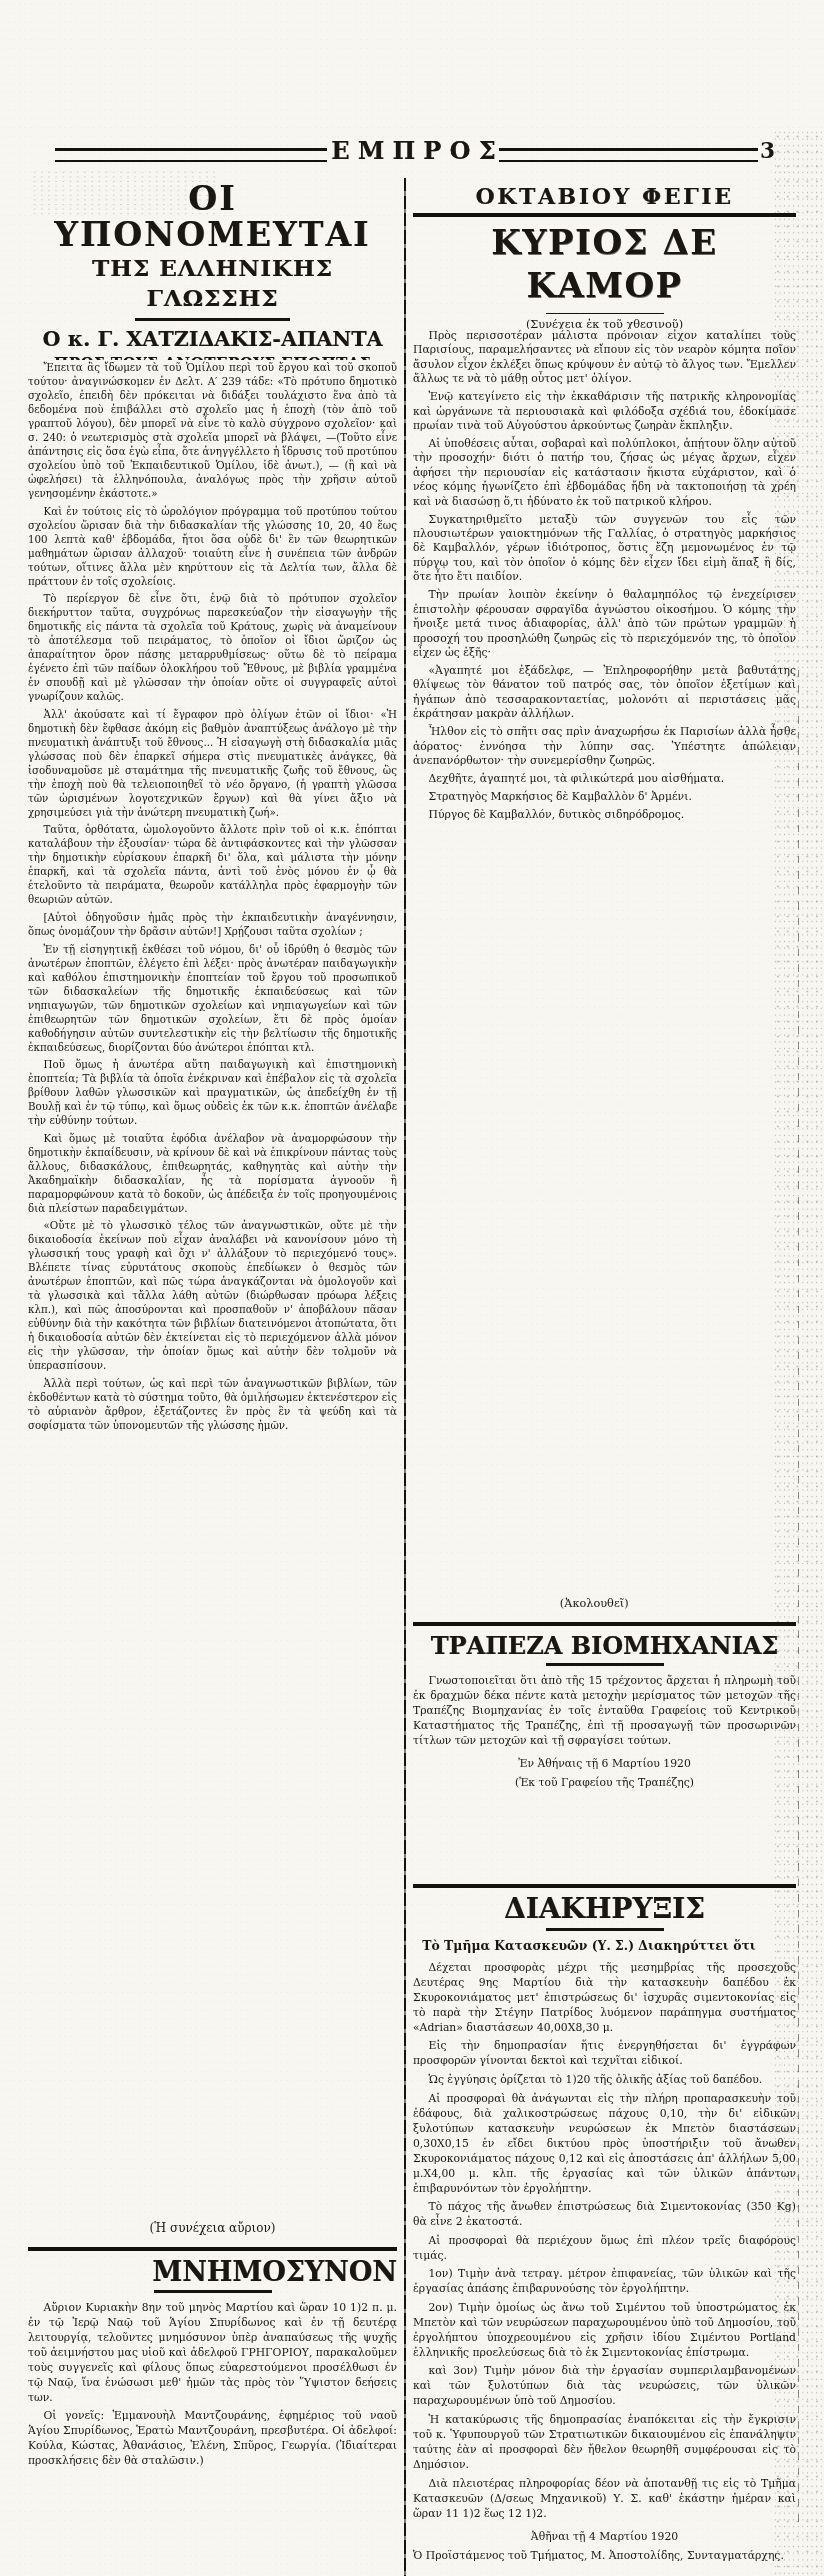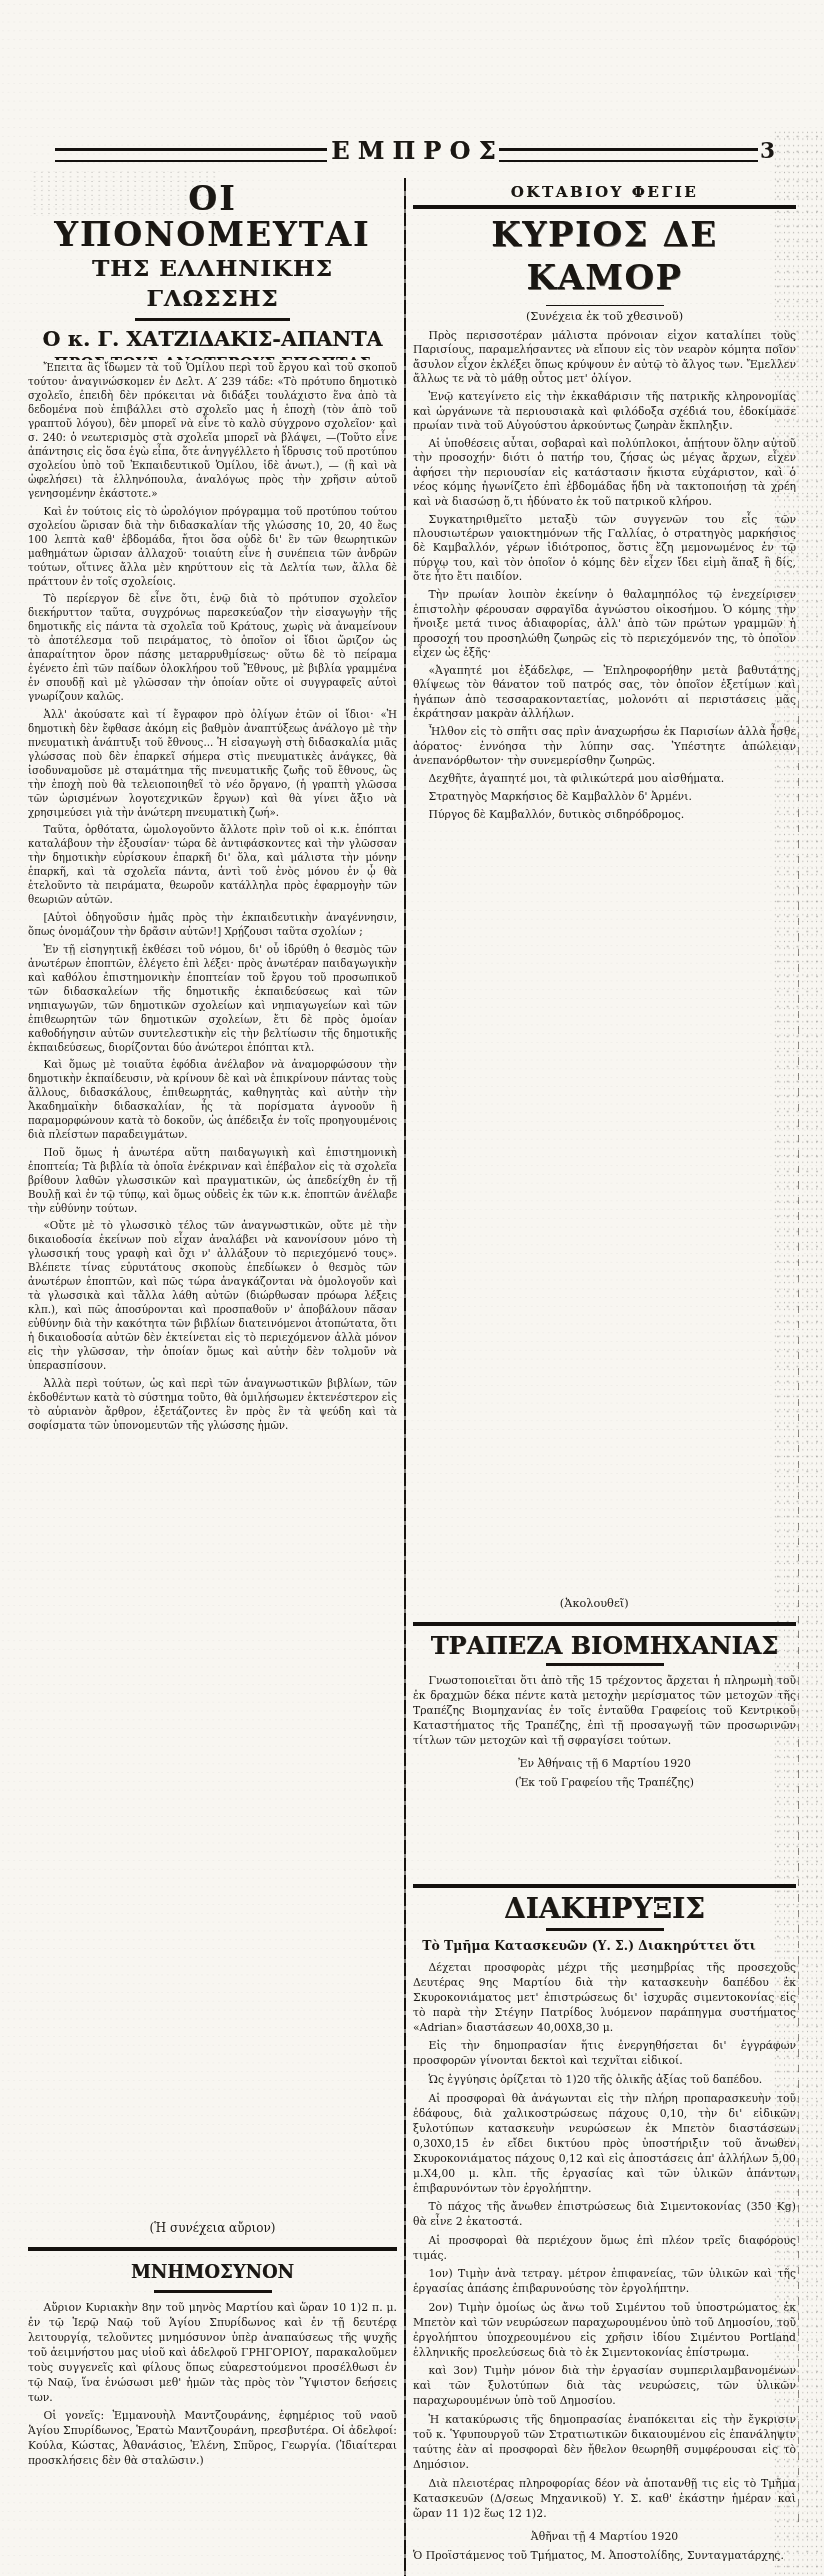--- a/index.html
+++ b/index.html
@@ -40,27 +40,27 @@
   .hl1{font-size:33px;font-weight:bold;text-align:center;letter-spacing:2.1px;line-height:36px;margin-top:6.2px;
        text-shadow:0.4px 0.4px 0 rgba(20,15,10,.6);}
   .hl2{font-size:23px;font-weight:bold;text-align:center;letter-spacing:1px;line-height:30px;
        text-shadow:0.4px 0.4px 0 rgba(20,15,10,.6);}
   .hl3{font-size:20.6px;font-weight:bold;text-align:center;line-height:27px;text-shadow:0.3px 0.3px 0 rgba(20,15,10,.55);}
   .hl4{font-size:15px;font-weight:bold;text-align:center;letter-spacing:0.5px;line-height:20.6px;
        text-shadow:0.3px 0.3px 0 rgba(20,15,10,.55);}
   .mini-rule{width:155px;height:3.1px;background:#171310;margin:5.2px auto 4.1px;}
   .mini-rule.thin{height:1.5px;width:118px;}
   .note{font-size:11.3px;text-align:center;margin:2.1px 0 0;}
-  .kicker{font-size:15px;font-weight:bold;text-align:center;letter-spacing:2.6px;margin-top:8.2px;
+  .kicker{font-size:22px;font-weight:bold;text-align:center;letter-spacing:2.6px;margin-top:8.2px;
           text-shadow:0.3px 0.3px 0 rgba(20,15,10,.5);}
   .big-title{font-size:34px;font-weight:bold;text-align:center;letter-spacing:1.5px;line-height:43px;
              text-shadow:0.5px 0.5px 0 rgba(20,15,10,.6);}
   .rule-thick{height:4.1px;background:#14110e;margin:4.1px 0;}
   .sec-title{font-weight:bold;text-align:center;text-shadow:0.4px 0.4px 0 rgba(20,15,10,.55);}
-  .t52{font-size:18px;line-height:33px;}
+  .t52{font-size:27px;line-height:33px;text-align:right;}
   .t48{font-size:24px;line-height:31px;}
   .t56{font-size:28px;line-height:34px;}
   .sec-underline{width:118px;height:2.6px;background:#171310;margin:2.1px auto 7.2px;}
   
   .bd{font-size:10.3px;line-height:14px;text-align:justify;overflow:hidden;}
   .bd p{margin:0 0 3.6px;text-indent:15.5px;}
   .bd-lh29 p{line-height:15px;}
   .bd-lg{font-size:10.8px;line-height:14.4px;}
   .lead-bold{font-weight:bold;font-size:12.4px;line-height:16.5px;text-indent:9.3px;margin:1px 0 5.2px;}
   .c{text-align:center;text-indent:0 !important;}
@@ -106,22 +106,22 @@
   </div>
 
   <div class="bd lb-body">
       <p class="">Ἔπειτα ἂς ἴδωμεν τὰ τοῦ Ὁμίλου περὶ τοῦ ἔργου καὶ τοῦ σκοποῦ τούτου· ἀναγινώσκομεν ἐν Δελτ. Α′ 239 τάδε: «Τὸ πρότυπο δημοτικὸ σχολεῖο, ἐπειδὴ δὲν πρόκειται νὰ διδάξει τουλάχιστο ἕνα ἀπὸ τὰ δεδομένα ποὺ ἐπιβάλλει στὸ σχολεῖο μας ἡ ἐποχὴ (τὸν ἀπὸ τοῦ γραπτοῦ λόγου), δὲν μπορεῖ νὰ εἶνε τὸ καλὸ σύγχρονο σχολεῖον· καὶ σ. 240: ὁ νεωτερισμὸς στὰ σχολεῖα μπορεῖ νὰ βλάψει, —(Τοῦτο εἶνε ἀπάντησις εἰς ὅσα ἐγὼ εἶπα, ὅτε ἀνηγγέλλετο ἡ ἵδρυσις τοῦ προτύπου σχολείου ὑπὸ τοῦ Ἐκπαιδευτικοῦ Ὁμίλου, ἰδὲ ἀνωτ.), — (ἢ καὶ νὰ ὠφελήσει) τὰ ἑλληνόπουλα, ἀναλόγως πρὸς τὴν χρῆσιν αὐτοῦ γενησομένην ἑκάστοτε.»</p>
       <p class="">Καὶ ἐν τούτοις εἰς τὸ ὡρολόγιον πρόγραμμα τοῦ προτύπου τούτου σχολείου ὥρισαν διὰ τὴν διδασκαλίαν τῆς γλώσσης 10, 20, 40 ἕως 100 λεπτὰ καθ' ἑβδομάδα, ἤτοι ὅσα οὐδὲ δι' ἓν τῶν θεωρητικῶν μαθημάτων ὥρισαν ἀλλαχοῦ· τοιαύτη εἶνε ἡ συνέπεια τῶν ἀνδρῶν τούτων, οἵτινες ἄλλα μὲν κηρύττουν εἰς τὰ Δελτία των, ἄλλα δὲ πράττουν ἐν τοῖς σχολείοις.</p>
       <p class="">Τὸ περίεργον δὲ εἶνε ὅτι, ἐνῷ διὰ τὸ πρότυπον σχολεῖον διεκήρυττον ταῦτα, συγχρόνως παρεσκεύαζον τὴν εἰσαγωγὴν τῆς δημοτικῆς εἰς πάντα τὰ σχολεῖα τοῦ Κράτους, χωρὶς νὰ ἀναμείνουν τὸ ἀποτέλεσμα τοῦ πειράματος, τὸ ὁποῖον οἱ ἴδιοι ὥριζον ὡς ἀπαραίτητον ὅρον πάσης μεταρρυθμίσεως· οὕτω δὲ τὸ πείραμα ἐγένετο ἐπὶ τῶν παίδων ὁλοκλήρου τοῦ Ἔθνους, μὲ βιβλία γραμμένα ἐν σπουδῇ καὶ μὲ γλῶσσαν τὴν ὁποίαν οὔτε οἱ συγγραφεῖς αὐτοὶ γνωρίζουν καλῶς.</p>
       <p class="">Ἀλλ' ἀκούσατε καὶ τί ἔγραφον πρὸ ὀλίγων ἐτῶν οἱ ἴδιοι· «Ἡ δημοτικὴ δὲν ἔφθασε ἀκόμη εἰς βαθμὸν ἀναπτύξεως ἀνάλογο μὲ τὴν πνευματικὴ ἀνάπτυξι τοῦ ἔθνους... Ἡ εἰσαγωγὴ στὴ διδασκαλία μιᾶς γλώσσας ποὺ δὲν ἐπαρκεῖ σήμερα στὶς πνευματικὲς ἀνάγκες, θὰ ἰσοδυναμοῦσε μὲ σταμάτημα τῆς πνευματικῆς ζωῆς τοῦ ἔθνους, ὣς τὴν ἐποχὴ ποὺ θὰ τελειοποιηθεῖ τὸ νέο ὄργανο, (ἡ γραπτὴ γλῶσσα τῶν ὡρισμένων λογοτεχνικῶν ἔργων) καὶ θὰ γίνει ἄξιο νὰ χρησιμεύσει γιὰ τὴν ἀνώτερη πνευματικὴ ζωή».</p>
       <p class="">Ταῦτα, ὀρθότατα, ὡμολογοῦντο ἄλλοτε πρὶν τοῦ οἱ κ.κ. ἐπόπται καταλάβουν τὴν ἐξουσίαν· τώρα δὲ ἀντιφάσκοντες καὶ τὴν γλῶσσαν τὴν δημοτικὴν εὑρίσκουν ἐπαρκῆ δι' ὅλα, καὶ μάλιστα τὴν μόνην ἐπαρκῆ, καὶ τὰ σχολεῖα πάντα, ἀντὶ τοῦ ἑνὸς μόνου ἐν ᾧ θὰ ἐτελοῦντο τὰ πειράματα, θεωροῦν κατάλληλα πρὸς ἐφαρμογὴν τῶν θεωριῶν αὐτῶν.</p>
       <p class="">[Αὐτοὶ ὁδηγοῦσιν ἡμᾶς πρὸς τὴν ἐκπαιδευτικὴν ἀναγέννησιν, ὅπως ὀνομάζουν τὴν δρᾶσιν αὐτῶν!] Χρῄζουσι ταῦτα σχολίων ;</p>
       <p class="">Ἐν τῇ εἰσηγητικῇ ἐκθέσει τοῦ νόμου, δι' οὗ ἱδρύθη ὁ θεσμὸς τῶν ἀνωτέρων ἐποπτῶν, ἐλέγετο ἐπὶ λέξει· πρὸς ἀνωτέραν παιδαγωγικὴν καὶ καθόλου ἐπιστημονικὴν ἐποπτείαν τοῦ ἔργου τοῦ προσωπικοῦ τῶν διδασκαλείων τῆς δημοτικῆς ἐκπαιδεύσεως καὶ τῶν νηπιαγωγῶν, τῶν δημοτικῶν σχολείων καὶ νηπιαγωγείων καὶ τῶν ἐπιθεωρητῶν τῶν δημοτικῶν σχολείων, ἔτι δὲ πρὸς ὁμοίαν καθοδήγησιν αὐτῶν συντελεστικὴν εἰς τὴν βελτίωσιν τῆς δημοτικῆς ἐκπαιδεύσεως, διορίζονται δύο ἀνώτεροι ἐπόπται κτλ.</p>
+      <p class="">Ποῦ ὅμως ἡ ἀνωτέρα αὕτη παιδαγωγικὴ καὶ ἐπιστημονικὴ ἐποπτεία; Τὰ βιβλία τὰ ὁποῖα ἐνέκριναν καὶ ἐπέβαλον εἰς τὰ σχολεῖα βρίθουν λαθῶν γλωσσικῶν καὶ πραγματικῶν, ὡς ἀπεδείχθη ἐν τῇ Βουλῇ καὶ ἐν τῷ τύπῳ, καὶ ὅμως οὐδεὶς ἐκ τῶν κ.κ. ἐποπτῶν ἀνέλαβε τὴν εὐθύνην τούτων.</p>
       <p class="">Καὶ ὅμως μὲ τοιαῦτα ἐφόδια ἀνέλαβον νὰ ἀναμορφώσουν τὴν δημοτικὴν ἐκπαίδευσιν, νὰ κρίνουν δὲ καὶ νὰ ἐπικρίνουν πάντας τοὺς ἄλλους, διδασκάλους, ἐπιθεωρητάς, καθηγητὰς καὶ αὐτὴν τὴν Ἀκαδημαϊκὴν διδασκαλίαν, ἧς τὰ πορίσματα ἀγνοοῦν ἢ παραμορφώνουν κατὰ τὸ δοκοῦν, ὡς ἀπέδειξα ἐν τοῖς προηγουμένοις διὰ πλείστων παραδειγμάτων.</p>
-      <p class="">Ποῦ ὅμως ἡ ἀνωτέρα αὕτη παιδαγωγικὴ καὶ ἐπιστημονικὴ ἐποπτεία; Τὰ βιβλία τὰ ὁποῖα ἐνέκριναν καὶ ἐπέβαλον εἰς τὰ σχολεῖα βρίθουν λαθῶν γλωσσικῶν καὶ πραγματικῶν, ὡς ἀπεδείχθη ἐν τῇ Βουλῇ καὶ ἐν τῷ τύπῳ, καὶ ὅμως οὐδεὶς ἐκ τῶν κ.κ. ἐποπτῶν ἀνέλαβε τὴν εὐθύνην τούτων.</p>
       <p class="">«Οὔτε μὲ τὸ γλωσσικὸ τέλος τῶν ἀναγνωστικῶν, οὔτε μὲ τὴν δικαιοδοσία ἐκείνων ποὺ εἶχαν ἀναλάβει νὰ κανονίσουν μόνο τὴ γλωσσική τους γραφὴ καὶ ὄχι ν' ἀλλάξουν τὸ περιεχόμενό τους». Βλέπετε τίνας εὐρυτάτους σκοποὺς ἐπεδίωκεν ὁ θεσμὸς τῶν ἀνωτέρων ἐποπτῶν, καὶ πῶς τώρα ἀναγκάζονται νὰ ὁμολογοῦν καὶ τὰ γλωσσικὰ καὶ τἄλλα λάθη αὐτῶν (διώρθωσαν πρόωρα λέξεις κλπ.), καὶ πῶς ἀποσύρονται καὶ προσπαθοῦν ν' ἀποβάλουν πᾶσαν εὐθύνην διὰ τὴν κακότητα τῶν βιβλίων διατεινόμενοι ἀτοπώτατα, ὅτι ἡ δικαιοδοσία αὐτῶν δὲν ἐκτείνεται εἰς τὸ περιεχόμενον ἀλλὰ μόνον εἰς τὴν γλῶσσαν, τὴν ὁποίαν ὅμως καὶ αὐτὴν δὲν τολμοῦν νὰ ὑπερασπίσουν.</p>
       <p class="">Ἀλλὰ περὶ τούτων, ὡς καὶ περὶ τῶν ἀναγνωστικῶν βιβλίων, τῶν ἐκδοθέντων κατὰ τὸ σύστημα τοῦτο, θὰ ὁμιλήσωμεν ἐκτενέστερον εἰς τὸ αὐριανὸν ἄρθρον, ἐξετάζοντες ἓν πρὸς ἓν τὰ ψεύδη καὶ τὰ σοφίσματα τῶν ὑπονομευτῶν τῆς γλώσσης ἡμῶν.</p>
     </div>
 
   <div class="lb-cont c">(Ἡ συνέχεια αὔριον)</div>
 
   <div class="rule-thick"></div>
 
   <div class="lb-mnim">
     <div class="sec-title t52">ΜΝΗΜΟΣΥΝΟΝ</div>

